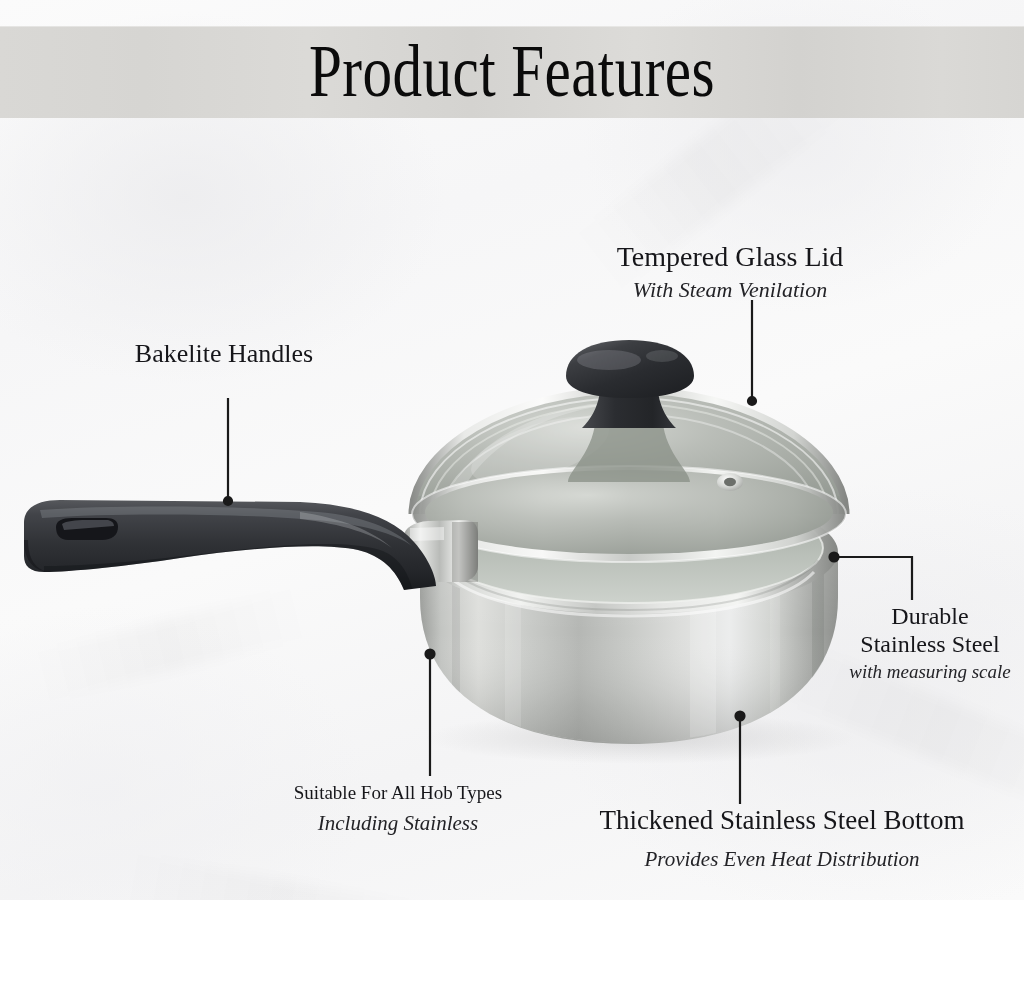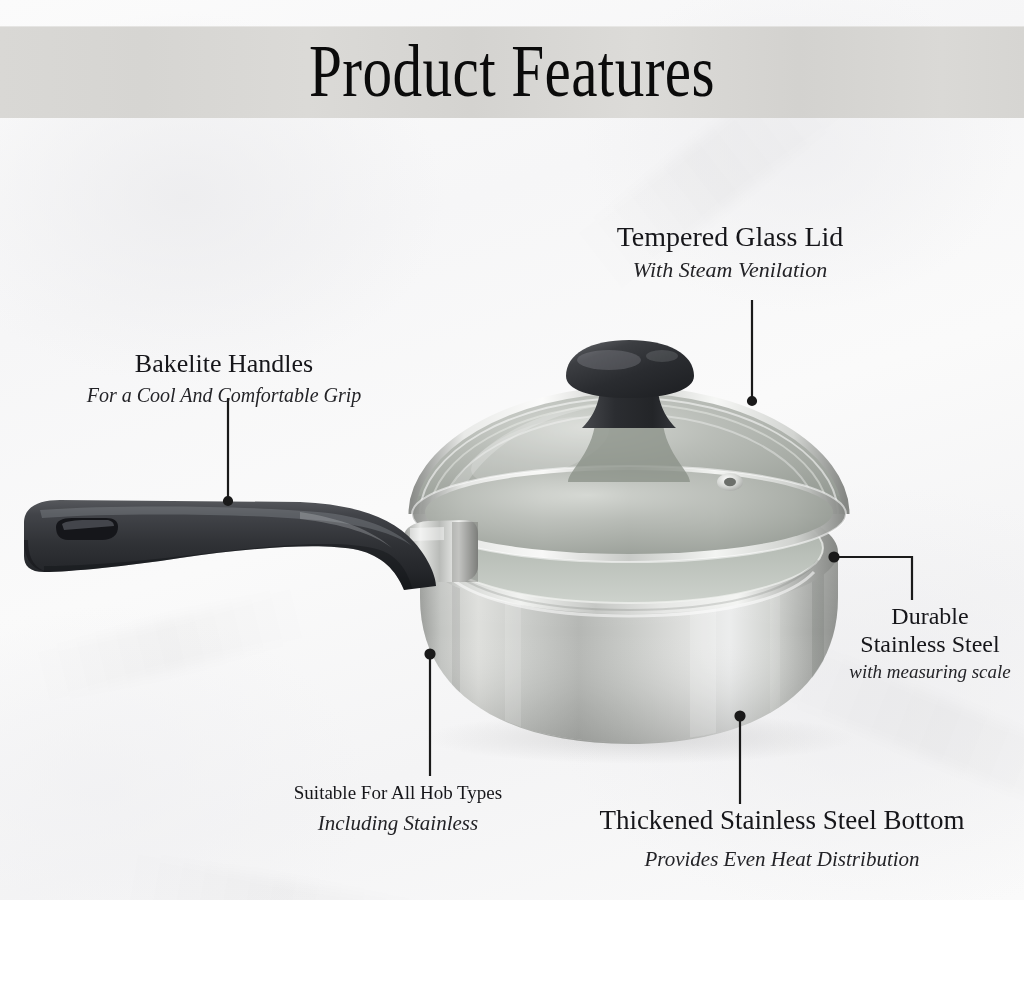--- a/index.html
+++ b/index.html
@@ -78,25 +78,25 @@
     white-space: nowrap;
   }
   .callout .sub {
     font-family: Liberation Serif, serif;
     font-style: italic;
     font-weight: 400;
     color: #232327;
   }
   .callout.wrap .ttl, .callout.wrap .sub { white-space: normal; margin-left: 14px; }
 
-  #callout-lid      { left: 548px; top: 220px; width: 364px; }
+  #callout-lid      { left: 548px; top: 240px; width: 364px; }
   #callout-lid .ttl { font-size: 28px; line-height: 34px; }
   #callout-lid .sub { font-size: 22px; line-height: 28px; margin-top: 2px; }
 
-  #callout-handles      { left: 38px; top: 348px; width: 372px; }
+  #callout-handles      { left: 38px; top: 338px; width: 372px; }
   #callout-handles .ttl { font-size: 26px; line-height: 32px; }
   #callout-handles .sub { font-size: 20px; line-height: 26px; margin-top: 2px; }
 
   #callout-steel      { left: 832px; top: 602px; width: 182px; }
   #callout-steel .ttl { font-size: 24px; line-height: 28px; }
   #callout-steel .sub { font-size: 19px; line-height: 23px; margin-top: 2px; }
 
   #callout-hob      { left: 208px; top: 776px; width: 380px; }
   #callout-hob .ttl { font-size: 19px; line-height: 33px; }
   #callout-hob .sub { font-size: 21px; line-height: 27px; margin-top: 1px; }
@@ -354,21 +354,20 @@
     </g>
   </svg>
 
   <div class="callout" id="callout-lid">
     <div class="ttl">Tempered Glass Lid</div>
     <div class="sub">With Steam Venilation</div>
   </div>
 
   <div class="callout" id="callout-handles">
     <div class="ttl">Bakelite Handles</div>
-    <div class="sub">For a Cool And Comfortable Grip</div>
   </div>
 
   <div class="callout wrap" id="callout-steel">
     <div class="ttl">Durable Stainless Steel</div>
     <div class="sub">with measuring scale</div>
   </div>
 
   <div class="callout" id="callout-hob">
     <div class="ttl">Suitable For All Hob Types</div>
     <div class="sub">Including Stainless</div>

